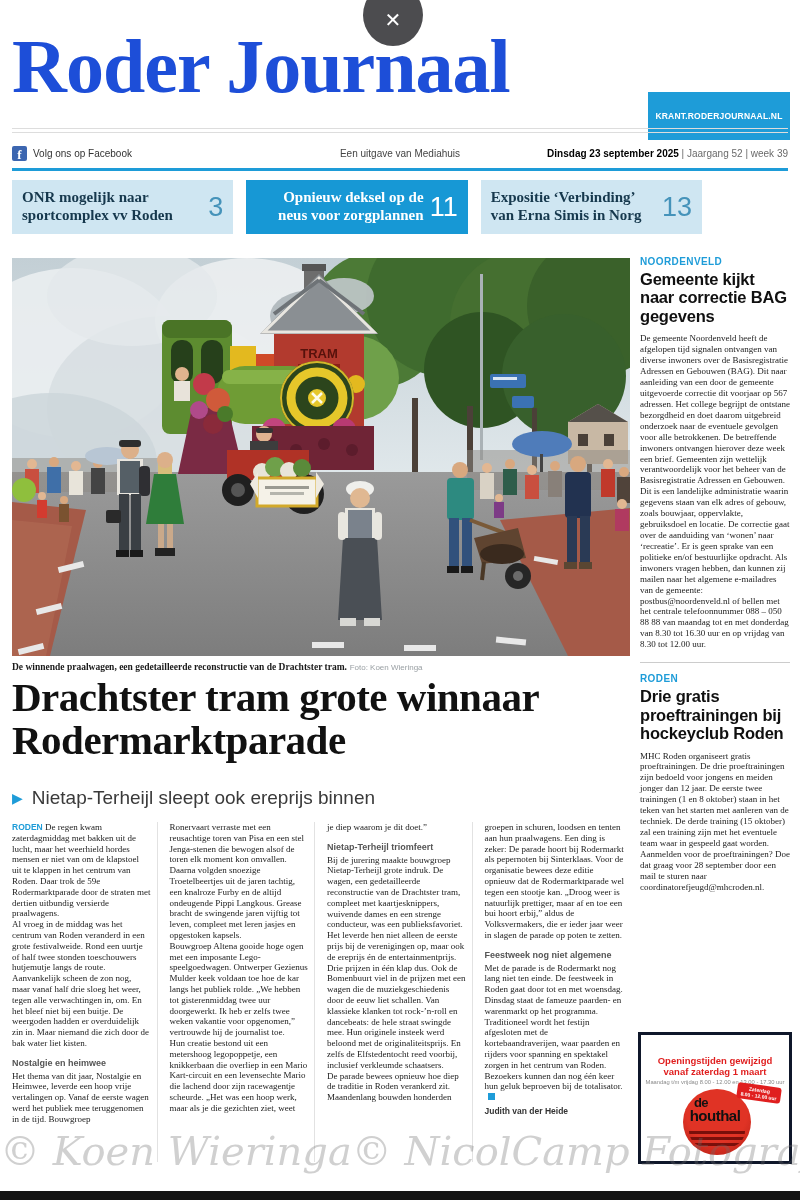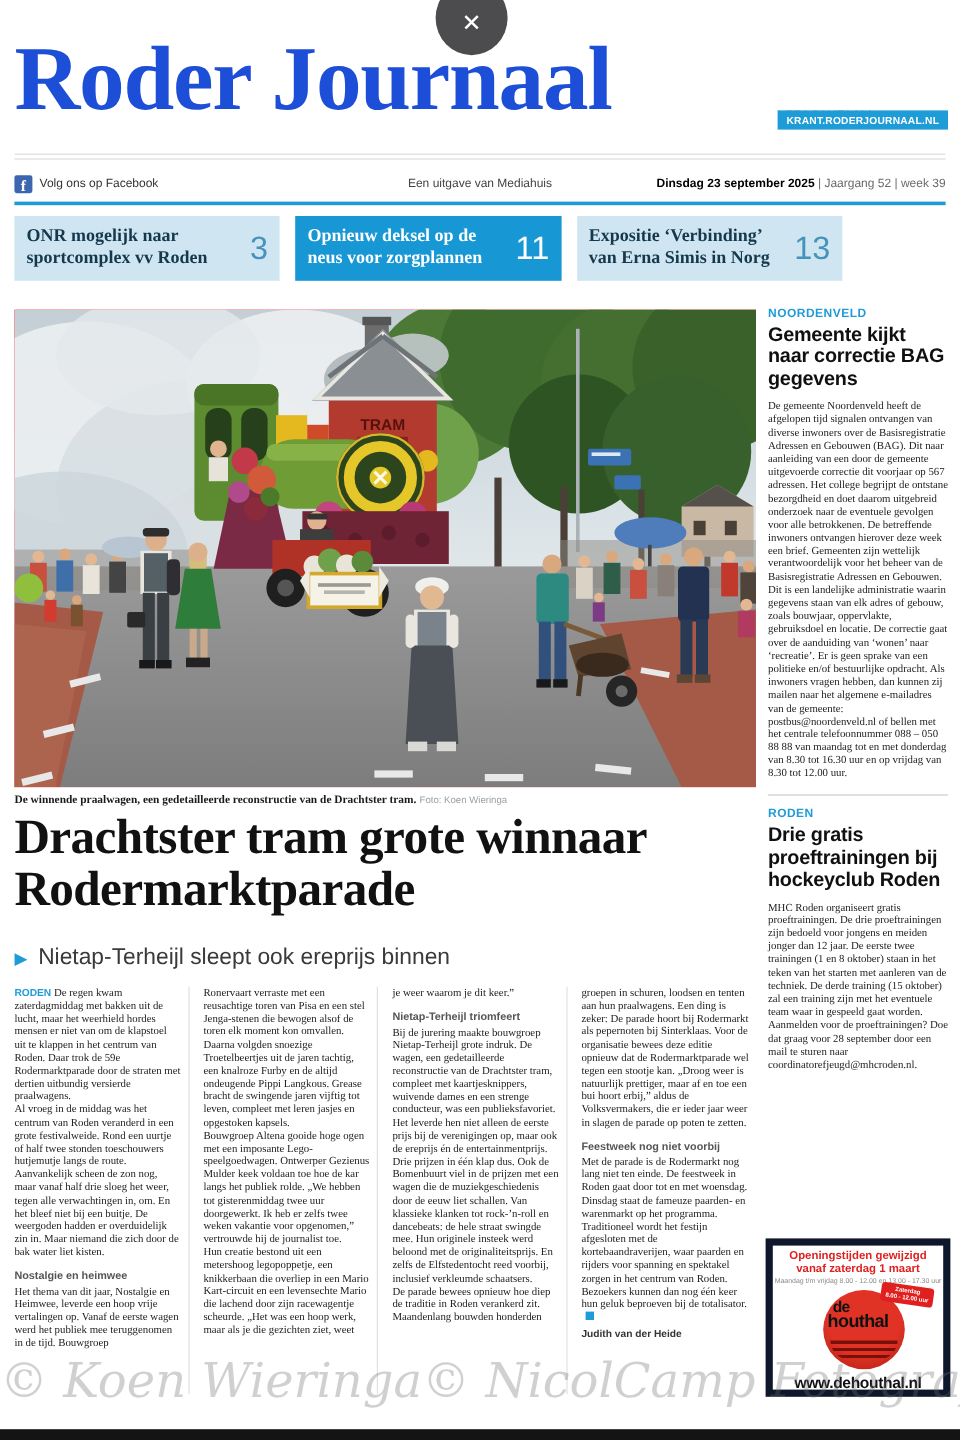--- a/index.html
+++ b/index.html
@@ -19,21 +19,21 @@
   
   .masthead-title {
     position:absolute; left:12px; top:28px; width:640px;
     font-family:"Liberation Serif", serif; font-weight:bold;
     font-size:76px; letter-spacing:-1px; color:#1d4ed8; line-height:1;
   }
   .lees { position:absolute; left:648px; top:75px; width:142px; 
     font-size:10px; font-weight:bold; color:#111;margin-top:16px; }
   .krant-box { position:absolute; left:648px; top:92px; width:142px; text-align:center;
     background:#1e9cd8; color:#fff; font-size:8.5px; font-weight:bold;
-    padding:3px 2px; letter-spacing:.2px; }
+    padding:19px 2px; letter-spacing:.2px; }
   .rule-gray { position:absolute; left:12px; width:776px; height:5px;
     border-top:1px solid #ddd; border-bottom:1px solid #ddd; top:128px; }
   
   .infobar { position:absolute; left:12px; top:140px; width:776px; height:26px;
     display:flex; align-items:center; font-size:10px; color:#333; }
   .fb-icon { width:15px; height:15px; background:#3c66b0; color:#fff; border-radius:2px;
     display:inline-flex; align-items:flex-end; justify-content:center;
     font-family:"Liberation Serif", serif; font-weight:bold; font-size:13px;
     line-height:1; margin-right:6px; overflow:hidden; }
   .info-center { position:absolute; left:0; width:100%; text-align:center; color:#444; }
@@ -41,24 +41,24 @@
   .info-right b { color:#000; }
   .info-right span.gray { color:#6a6a6a; }
   .rule-blue { position:absolute; left:12px; top:168px; width:776px; height:3px; background:#1e9cd8; }
   
   .teasers { position:absolute; left:12px; top:180px; width:690px; height:54px;
     display:grid; grid-template-columns:1fr 1fr 1fr; gap:13px; }
   .teaser { background:#cfe6f2; display:flex; align-items:center; padding:6px 10px; cursor:pointer; }
   .teaser .t-label { font-family:"Liberation Serif", serif; font-size:15px; font-weight:600;
     color:#16384d; line-height:1.18; flex:1; }
   .teaser .t-page { font-size:27px; font-weight:300; color:#4593ba; margin-left:6px; }
-  .teaser.solid { background:#1798d5; }
+  .teaser.solid { background:#1798d5;text-align:right; }
   .teaser.solid .t-label, .teaser.solid .t-page { color:#ffffff; }
   
-  .photo { position:absolute; left:12px; top:258px; width:618px; height:398px; overflow:hidden; background:#ef4444; }
+  .photo { position:absolute; left:12px; top:258px; width:618px; height:398px; overflow:hidden; background:#5eead4; }
   .caption { position:absolute; left:12px; top:661px; width:618px; font-size:9.5px; }
   .caption .cap-main { font-family:"Liberation Serif", serif; font-weight:bold; color:#1a1a1a; }
   .caption .cap-credit { font-size:8px; color:#9aa0a4; }
   
   .headline { position:absolute; left:12px; top:676px; width:618px;
     font-family:"Liberation Serif", serif; font-weight:bold; font-size:41px;
     line-height:1.06; color:#111; letter-spacing:-.5px; }
   .subhead { position:absolute; left:12px; top:787px; width:618px;
     display:flex; align-items:center; gap:9px; font-size:19px; color:#3a3a3a; }
   .subhead .tri { color:#1e9cd8; font-size:14px; line-height:1; }
@@ -75,21 +75,21 @@
   .endmark { display:inline-block; width:7px; height:7px; background:#1e9cd8; margin-left:3px; }
   .byline { font-family:"Liberation Sans", sans-serif; font-weight:bold; font-size:8.5px; color:#333; margin-top:3px; }
   
   .sidebar { position:absolute; left:640px; top:256px; width:150px; }
   .kicker { font-size:10px; font-weight:bold; color:#1e9cd8; letter-spacing:.4px; margin-bottom:3px; }
   .sb-headline { font-size:16.5px; font-weight:bold; color:#101010; line-height:1.12; margin-bottom:8px; letter-spacing:-.2px; }
   .sb-body { font-family:"Liberation Serif", serif; font-size:9px; line-height:1.215; color:#222; }
   .sb-divider { border-top:1px solid #ccc; margin:12px 0 10px 0; }
   
   .ad { position:absolute; left:638px; top:1032px; width:154px; height:132px;
-    border:6px solid #0f172a; background:#fff; text-align:center; padding-top:4px; overflow:hidden; }
+    border:3px solid #0f172a; background:#fff; text-align:center; padding-top:21px; overflow:hidden; }
   .ad-line1, .ad-line2 { color:#e01f1f; font-weight:bold; font-size:9.5px; line-height:1.15; }
   .ad-hours { color:#8a8a8a; font-size:5.8px; margin-top:1px; }
   .ad-logo-wrap { position:relative; width:100%; height:72px; margin-top:2px; }
   .ad-circle { position:absolute; left:42px; top:2px; width:68px; height:66px; border-radius:50%;
     background:radial-gradient(circle at 50% 35%, #e03325 0 55%, #b01d14 100%); }
   .ad-circle::after { content:""; position:absolute; left:6px; right:6px; bottom:8px; height:16px;
     background:repeating-linear-gradient(to bottom, #7a0f0a 0 3px, transparent 3px 6px); border-radius:0 0 30px 30px; }
   .ad-logo-text { position:absolute; left:0; width:100%; top:10px; color:#111;
     font-weight:bold; line-height:.95; font-size:15px; letter-spacing:-.5px; }
   .ad-logo-text .l1 { display:block; font-size:13px; text-align:center; margin-left:-28px; }
@@ -388,28 +388,28 @@
       <p>Al vroeg in de middag was het centrum van Roden veranderd in een grote festivalweide. Rond een uurtje of half twee stonden toeschouwers hutjemutje langs de route. Aanvankelijk scheen de zon nog, maar vanaf half drie sloeg het weer, tegen alle verwachtingen in, om. En het bleef niet bij een buitje. De weergoden hadden er overduidelijk zin in. Maar niemand die zich door de bak water liet kisten.</p>
       <div class="bodyhead">Nostalgie en heimwee</div>
       <p>Het thema van dit jaar, Nostalgie en Heimwee, leverde een hoop vrije vertalingen op. Vanaf de eerste wagen werd het publiek mee teruggenomen in de tijd. Bouwgroep</p>
     </div>
     <div class="col">
       <p>Ronervaart verraste met een reusachtige toren van Pisa en een stel Jenga-stenen die bewogen alsof de toren elk moment kon omvallen. Daarna volgden snoezige Troetelbeertjes uit de jaren tachtig, een knalroze Furby en de altijd ondeugende Pippi Langkous. Grease bracht de swingende jaren vijftig tot leven, compleet met leren jasjes en opgestoken kapsels.</p>
       <p>Bouwgroep Altena gooide hoge ogen met een imposante Lego-speelgoedwagen. Ontwerper Gezienus Mulder keek voldaan toe hoe de kar langs het publiek rolde. „We hebben tot gisterenmiddag twee uur doorgewerkt. Ik heb er zelfs twee weken vakantie voor opgenomen,” vertrouwde hij de journalist toe.</p>
       <p>Hun creatie bestond uit een metershoog legopoppetje, een knikkerbaan die overliep in een Mario Kart-circuit en een levensechte Mario die lachend door zijn racewagentje scheurde. „Het was een hoop werk, maar als je die gezichten ziet, weet</p>
     </div>
     <div class="col">
-      <p>je weer waarom je dit keer.”</p>
+      <p>je diep waarom je dit doet.”</p>
       <div class="bodyhead">Nietap-Terheijl triomfeert</div>
       <p>Bij de jurering maakte bouwgroep Nietap-Terheijl grote indruk. De wagen, een gedetailleerde reconstructie van de Drachtster tram, compleet met kaartjesknippers, wuivende dames en een strenge conducteur, was een publieksfavoriet. Het leverde hen niet alleen de eerste prijs bij de verenigingen op, maar ook de ereprijs én de entertainmentprijs. Drie prijzen in één klap dus. Ook de Bomenbuurt viel in de prijzen met een wagen die de muziekgeschiedenis door de eeuw liet schallen. Van klassieke klanken tot rock-’n-roll en dancebeats: de hele straat swingde mee. Hun originele insteek werd beloond met de originaliteitsprijs. En zelfs de Elfstedentocht reed voorbij, inclusief verkleumde schaatsers.</p>
       <p>De parade bewees opnieuw hoe diep de traditie in Roden verankerd zit. Maandenlang bouwden honderden</p>
     </div>
     <div class="col">
       <p>groepen in schuren, loodsen en tenten aan hun praalwagens. Een ding is zeker: De parade hoort bij Rodermarkt als pepernoten bij Sinterklaas. Voor de organisatie bewees deze editie opnieuw dat de Rodermarktparade wel tegen een stootje kan. „Droog weer is natuurlijk prettiger, maar af en toe een bui hoort erbij,” aldus de Volksvermakers, die er ieder jaar weer in slagen de parade op poten te zetten.</p>
-      <div class="bodyhead">Feestweek nog niet voorbij</div>
+      <div class="bodyhead">Feestweek nog niet algemene</div>
       <p><span>Met de parade is de Rodermarkt nog lang niet ten einde. De feestweek in Roden gaat door tot en met woensdag. Dinsdag staat de fameuze paarden- en warenmarkt op het programma. Traditioneel wordt het festijn afgesloten met de kortebaandraverijen, waar paarden en rijders voor spanning en spektakel zorgen in het centrum van Roden. Bezoekers kunnen dan nog één keer hun geluk beproeven bij de totalisator.</span><span class="endmark"></span></p>
       <div class="byline">Judith van der Heide</div>
     </div>
   </div>
 
   <div class="sidebar">
     <div>
       <div class="kicker">NOORDENVELD</div>
       <div class="sb-headline">Gemeente kijkt naar correctie BAG gegevens</div>
       <div class="sb-body">De gemeente Noordenveld heeft de afgelopen tijd signalen ontvangen van diverse inwoners over de Basisregistratie Adressen en Gebouwen (BAG). Dit naar aanleiding van een door de gemeente uitgevoerde correctie dit voorjaar op 567 adressen. Het college begrijpt de ontstane bezorgdheid en doet daarom uitgebreid onderzoek naar de eventuele gevolgen voor alle betrokkenen. De betreffende inwoners ontvangen hierover deze week een brief. Gemeenten zijn wettelijk verantwoordelijk voor het beheer van de Basisregistratie Adressen en Gebouwen. Dit is een landelijke administratie waarin gegevens staan van elk adres of gebouw, zoals bouwjaar, oppervlakte, gebruiksdoel en locatie. De correctie gaat over de aanduiding van ‘wonen’ naar ‘recreatie’. Er is geen sprake van een politieke en/of bestuurlijke opdracht. Als inwoners vragen hebben, dan kunnen zij mailen naar het algemene e-mailadres van de gemeente: postbus@noordenveld.nl of bellen met het centrale telefoonnummer 088 – 050 88 88 van maandag tot en met donderdag van 8.30 tot 16.30 uur en op vrijdag van 8.30 tot 12.00 uur.</div>

